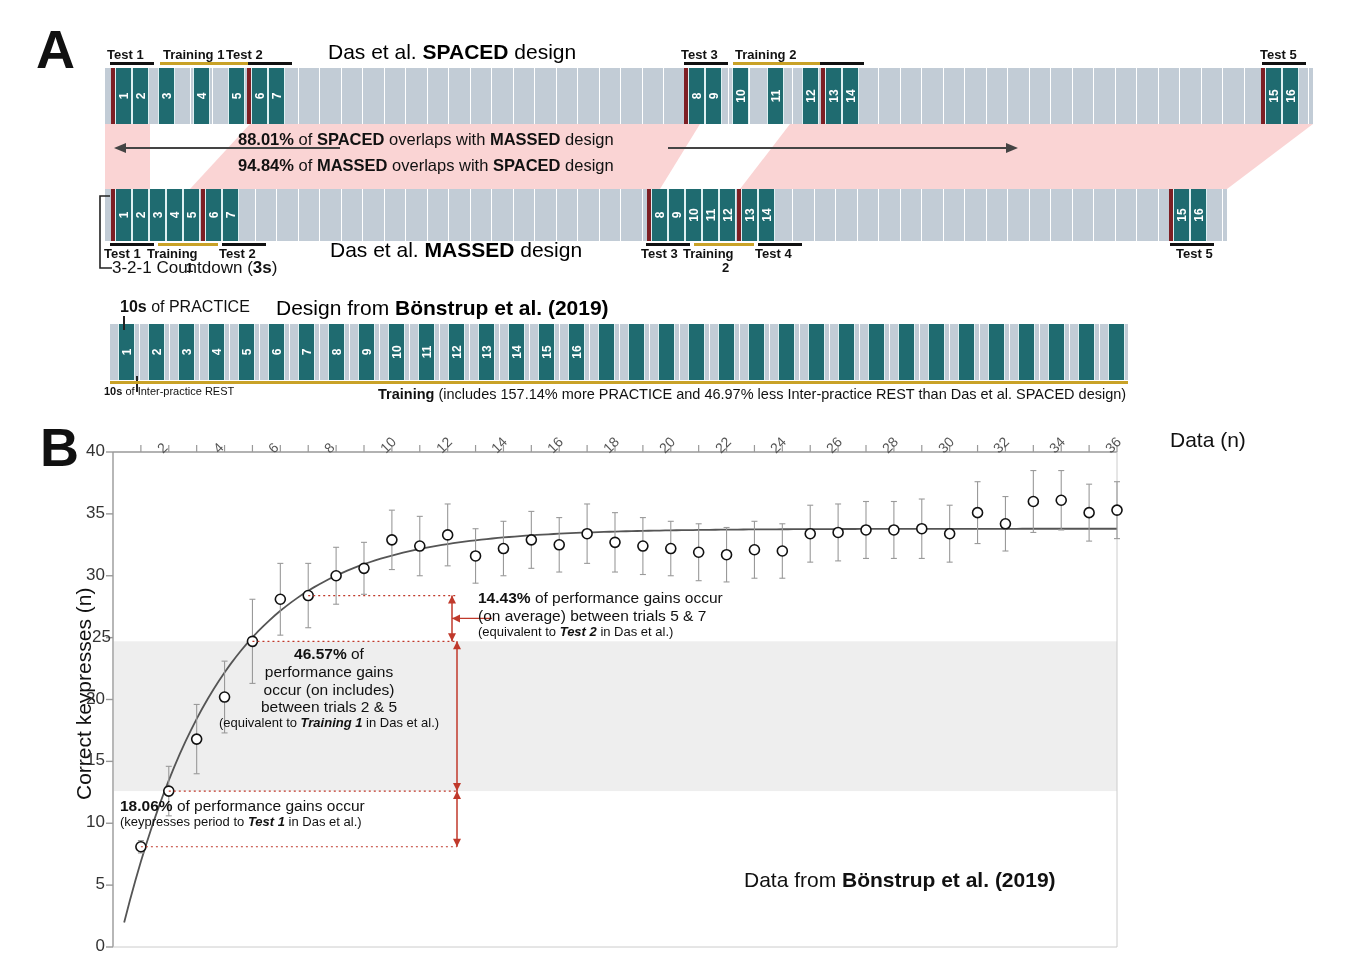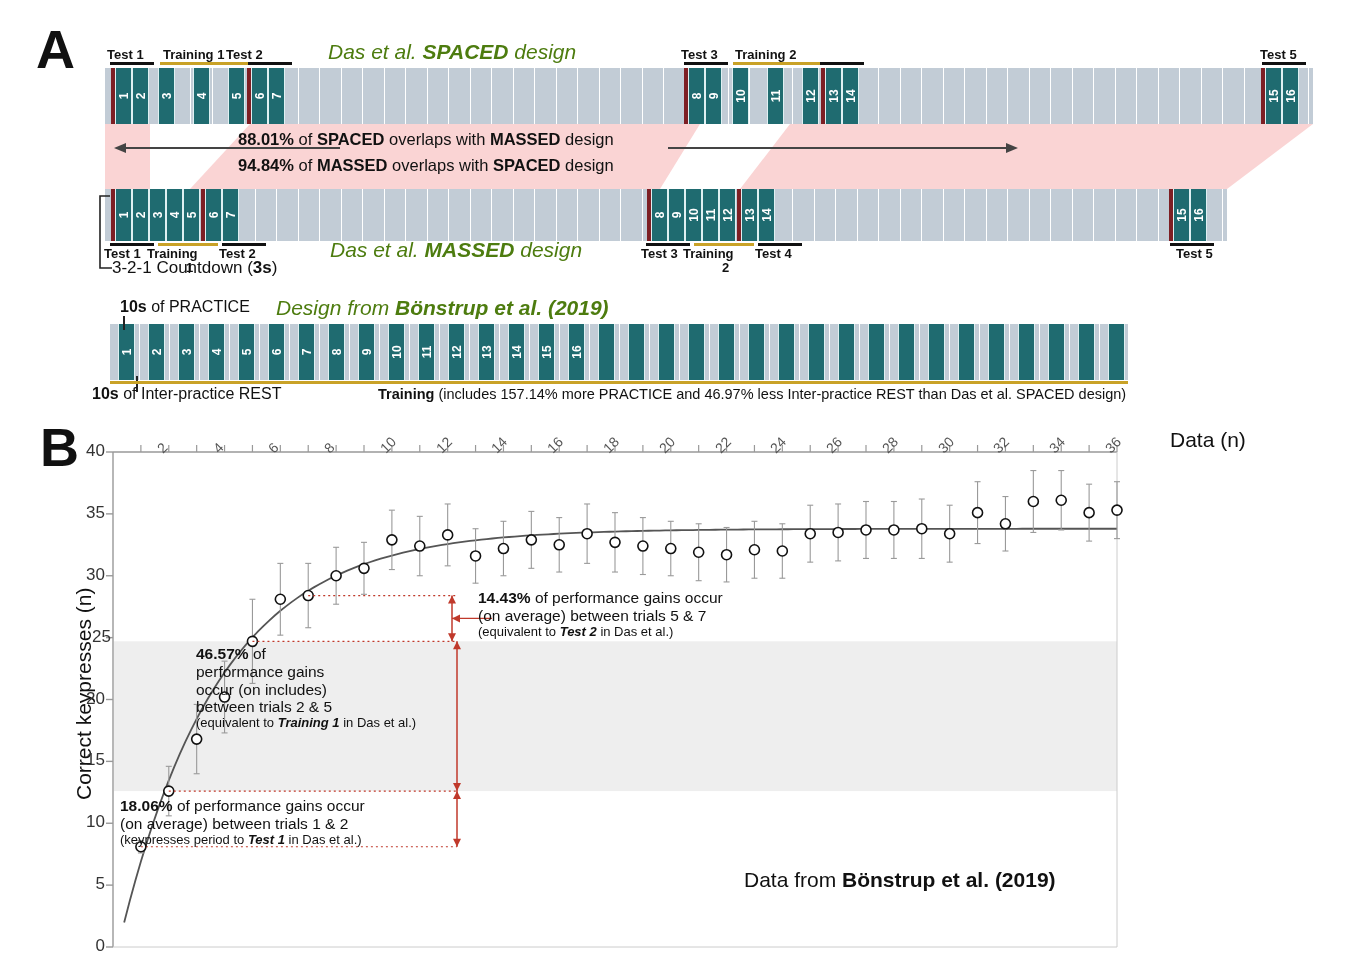--- a/index.html
+++ b/index.html
@@ -1,33 +1,33 @@
 <!DOCTYPE html>
 <html><head>
 <meta charset="utf-8">
 <style>
   html,body{margin:0;padding:0;background:#ffffff;}
   body{width:1347px;height:980px;position:relative;font-family:"Liberation Sans",sans-serif;color:#111;overflow:hidden;}
   .panel-letter{position:absolute;font-weight:bold;font-size:54px;line-height:1;color:#111;}
-  .ttl{position:absolute;font-size:21px;color:#4d7c0f;white-space:nowrap;font-style:italic;}
+  .ttl{position:absolute;font-size:21px;color:#000000;white-space:nowrap;}
   .ttl b{font-weight:bold;}
   .sm{position:absolute;font-size:13px;font-weight:bold;white-space:nowrap;}
   .tiny{position:absolute;font-size:13.5px;white-space:nowrap;}
   .tiny b{font-weight:bold;}
   .row{position:absolute;background:#c2ccd6;overflow:hidden;}
   .slot{position:absolute;top:0;bottom:0;background:#c2ccd6;border-right:1px solid #ffffff;}
   .blk{position:absolute;top:0;bottom:0;background:#1f6b70;border-left:1px solid #dff0f2;border-right:1px solid #dff0f2;}
   .blk span{position:absolute;left:50%;top:50%;transform:translate(-50%,-50%) rotate(-90deg);color:#fff;font-size:12px;font-weight:bold;white-space:nowrap;}
   .cd{position:absolute;top:0;bottom:0;width:4px;background:#7d1f24;}
   .barlab{position:absolute;height:3px;background:#111;}
   .barlab.gold{background:#c9a227;height:3px;}
   svg.ov{position:absolute;left:0;top:0;pointer-events:none;}
   .axlab{position:absolute;font-size:15px;color:#444;}
   .chart-title-y{position:absolute;font-size:21px;color:#111;transform:rotate(-90deg);transform-origin:left top;white-space:nowrap;}
-  .anno{position:absolute;font-size:15.5px;color:#111;line-height:1.15;}
+  .anno{position:absolute;font-size:15.5px;color:#111;line-height:1.15;text-align:center;}
   .anno b{font-weight:bold;}
   .anno .eq{font-size:13px;}
   .anno .eq i{font-weight:bold;font-style:italic;}
   .credit{position:absolute;font-size:21px;color:#111;}
   .credit b{font-weight:bold;}
   .xtick-lab{position:absolute;font-size:14px;color:#555;transform:rotate(-45deg);transform-origin:left bottom;white-space:nowrap;}
   .ytick-lab{position:absolute;font-size:17px;color:#333;text-align:right;}
 </style>
 </head>
 <body>
@@ -430,21 +430,21 @@
   <b>94.84%</b><span> of </span><b>MASSED</b><span> overlaps with </span><b>SPACED</b><span> design</span>
 </div>
 
 <div class="tiny" style="left:112px;top:258px;font-size:17px;">
   <span>3-2-1 Countdown (</span><b>3s</b><span>)</span>
 </div>
 
 <div class="tiny" style="left:120px;top:298px;font-size:16px;">
   <b>10s</b><span> of PRACTICE</span>
 </div>
-<div class="tiny" style="left:92px;top:385px;font-size:16px;">
+<div class="tiny" style="left:104px;top:385px;font-size:11px;">
   <b>10s</b><span> of Inter-practice REST</span>
 </div>
 <div class="tiny" style="left:378px;top:386px;font-size:14.5px;">
   <b>Training</b><span> (includes 157.14% more PRACTICE and 46.97% less Inter-practice REST than Das et al. SPACED design)</span>
 </div>
 
 <div class="panel-letter" style="left:40px;top:420px;">B</div>
 <div class="chart-title-y" style="left:72px;top:800px;">Correct keypresses (n)</div>
 <div class="axlab" style="left:1170px;top:428px;font-size:21px;color:#111;">Data (n)</div>
 
@@ -674,21 +674,20 @@
 <div class="anno" style="left:196px;top:645px;width:266px;">
   <div><b>46.57%</b><span> of</span></div>
   <div>performance gains</div>
   <div>occur (on includes)</div>
   <div>between trials 2 &amp; 5</div>
   <div class="eq"><span>(equivalent to </span><i>Training 1</i><span> in Das et al.)</span></div>
 </div>
 
 <div class="anno" style="left:120px;top:797px;width:346px;text-align:left;">
   <div><b>18.06%</b><span> of performance gains occur</span></div>
-  <div>(on average) between trials 1 &amp; 2</div>
   <div class="eq"><span>(keypresses period to </span><i>Test 1</i><span> in Das et al.)</span></div>
 </div>
 
 <div class="barlab" style="left: 110px; top: 62px; width: 44px;"></div>
 <div class="sm" style="left: 107px; top: 47px;">Test 1</div>
 <div class="barlab gold" style="left: 160px; top: 62px; width: 107px;"></div>
 <div class="sm" style="left: 163px; top: 47px;">Training 1</div>
 <div class="barlab" style="left: 248px; top: 62px; width: 44px;"></div>
 <div class="sm" style="left: 226px; top: 47px;">Test 2</div>
 <div class="barlab" style="left: 684px; top: 62px; width: 44px;"></div>

